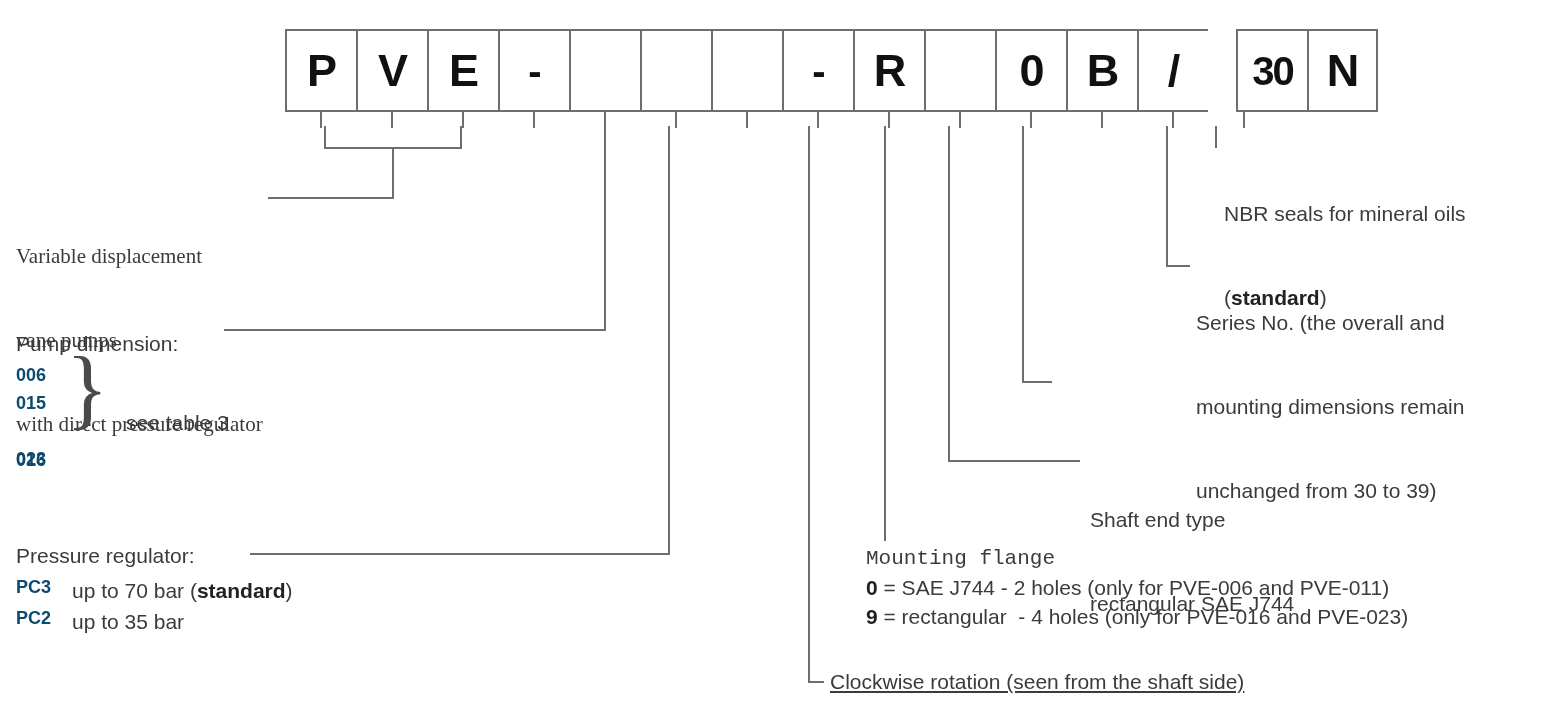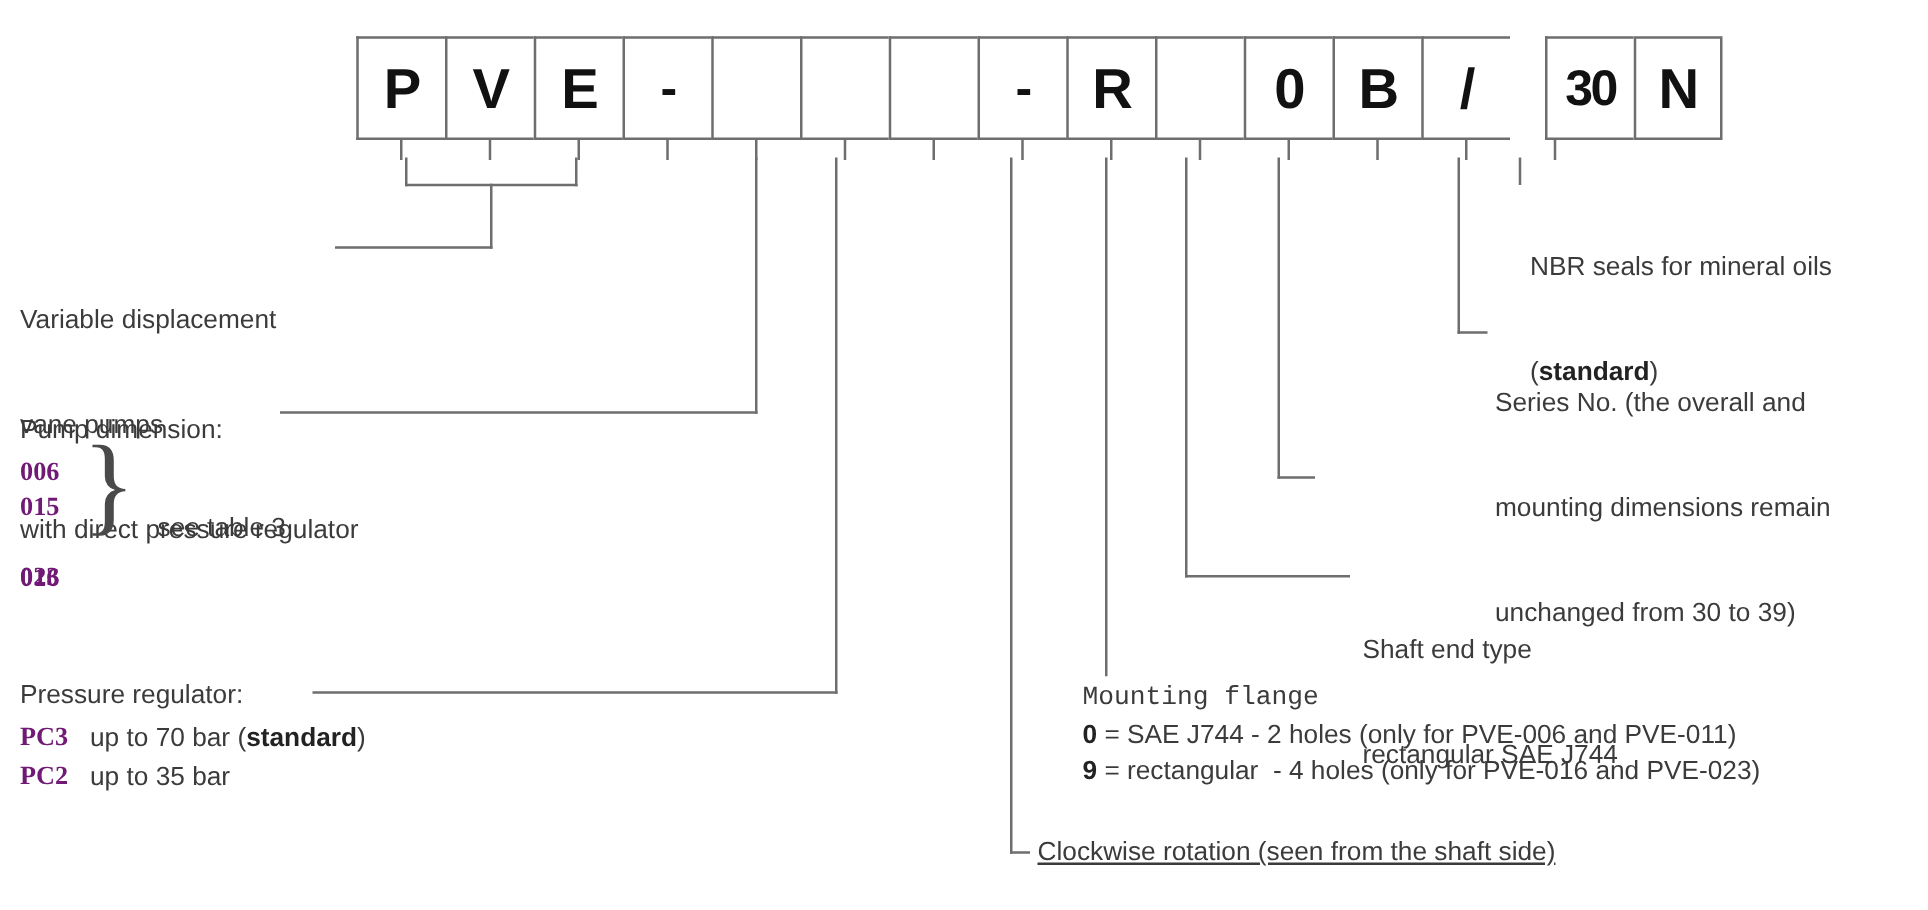--- a/index.html
+++ b/index.html
@@ -28,21 +28,21 @@
   .cell.two{font-size:40px;letter-spacing:-2px;margin-left:28px;}
 
   
   .ln{position:absolute;background:#6e6e6e;}
   .h{height:2px;}
   .v{width:2px;}
 
   
   .txt{position:absolute;font-size:21px;line-height:28px;color:#3b3b3b;white-space:pre;}
   .txt b, .bold{font-weight:bold;color:#222;}
-  .code-key{position:absolute;font-weight:bold;font-size:21px;color:#701a75;font-family:Liberation Serif, serif;}
+  .code-key{position:absolute;font-weight:bold;font-size:18px;color:#0c4a6e;}
   .brace{position:absolute;font-size:88px;line-height:1;color:#4a4a4a;font-family:"Liberation Serif", serif;font-weight:300;}
 </style>
 </head>
 <body>
 
 <div id="stage">
 
   <div class="code-row">
     <div class="cell">P</div>
     <div class="cell">V</div>
@@ -97,21 +97,21 @@
   <div class="ln h" style="left:948px; top:460px; width:132px;"></div>
 
   <div class="ln v" style="left:1022px; top:126px; height:257px;"></div>
   <div class="ln h" style="left:1022px; top:381px; width:30px;"></div>
 
   <div class="ln v" style="left:1166px; top:126px; height:141px;"></div>
   <div class="ln h" style="left:1166px; top:265px; width:24px;"></div>
 
   <div class="ln v" style="left:1215px; top:126px; height:22px;"></div>
 
-  <div class="txt" style="left:16px; top:186px;">
+  <div class="txt" style="left:16px; top:186px;font-family:Liberation Serif, serif;">
     <div>Variable displacement</div>
     <div>vane pumps</div>
     <div>with direct pressure regulator</div>
   </div>
 
   <div class="txt" style="left:16px; top:330px;">Pump dimension:</div>
   <div class="code-key" style="left:16px; top:365px;">006</div>
   <div class="code-key" style="left:16px; top:393px;">015</div>
   <div class="code-key" style="left:16px; top:421px;margin-top:29px;">016</div>
   <div class="code-key" style="left:16px; top:449px;">023</div>

